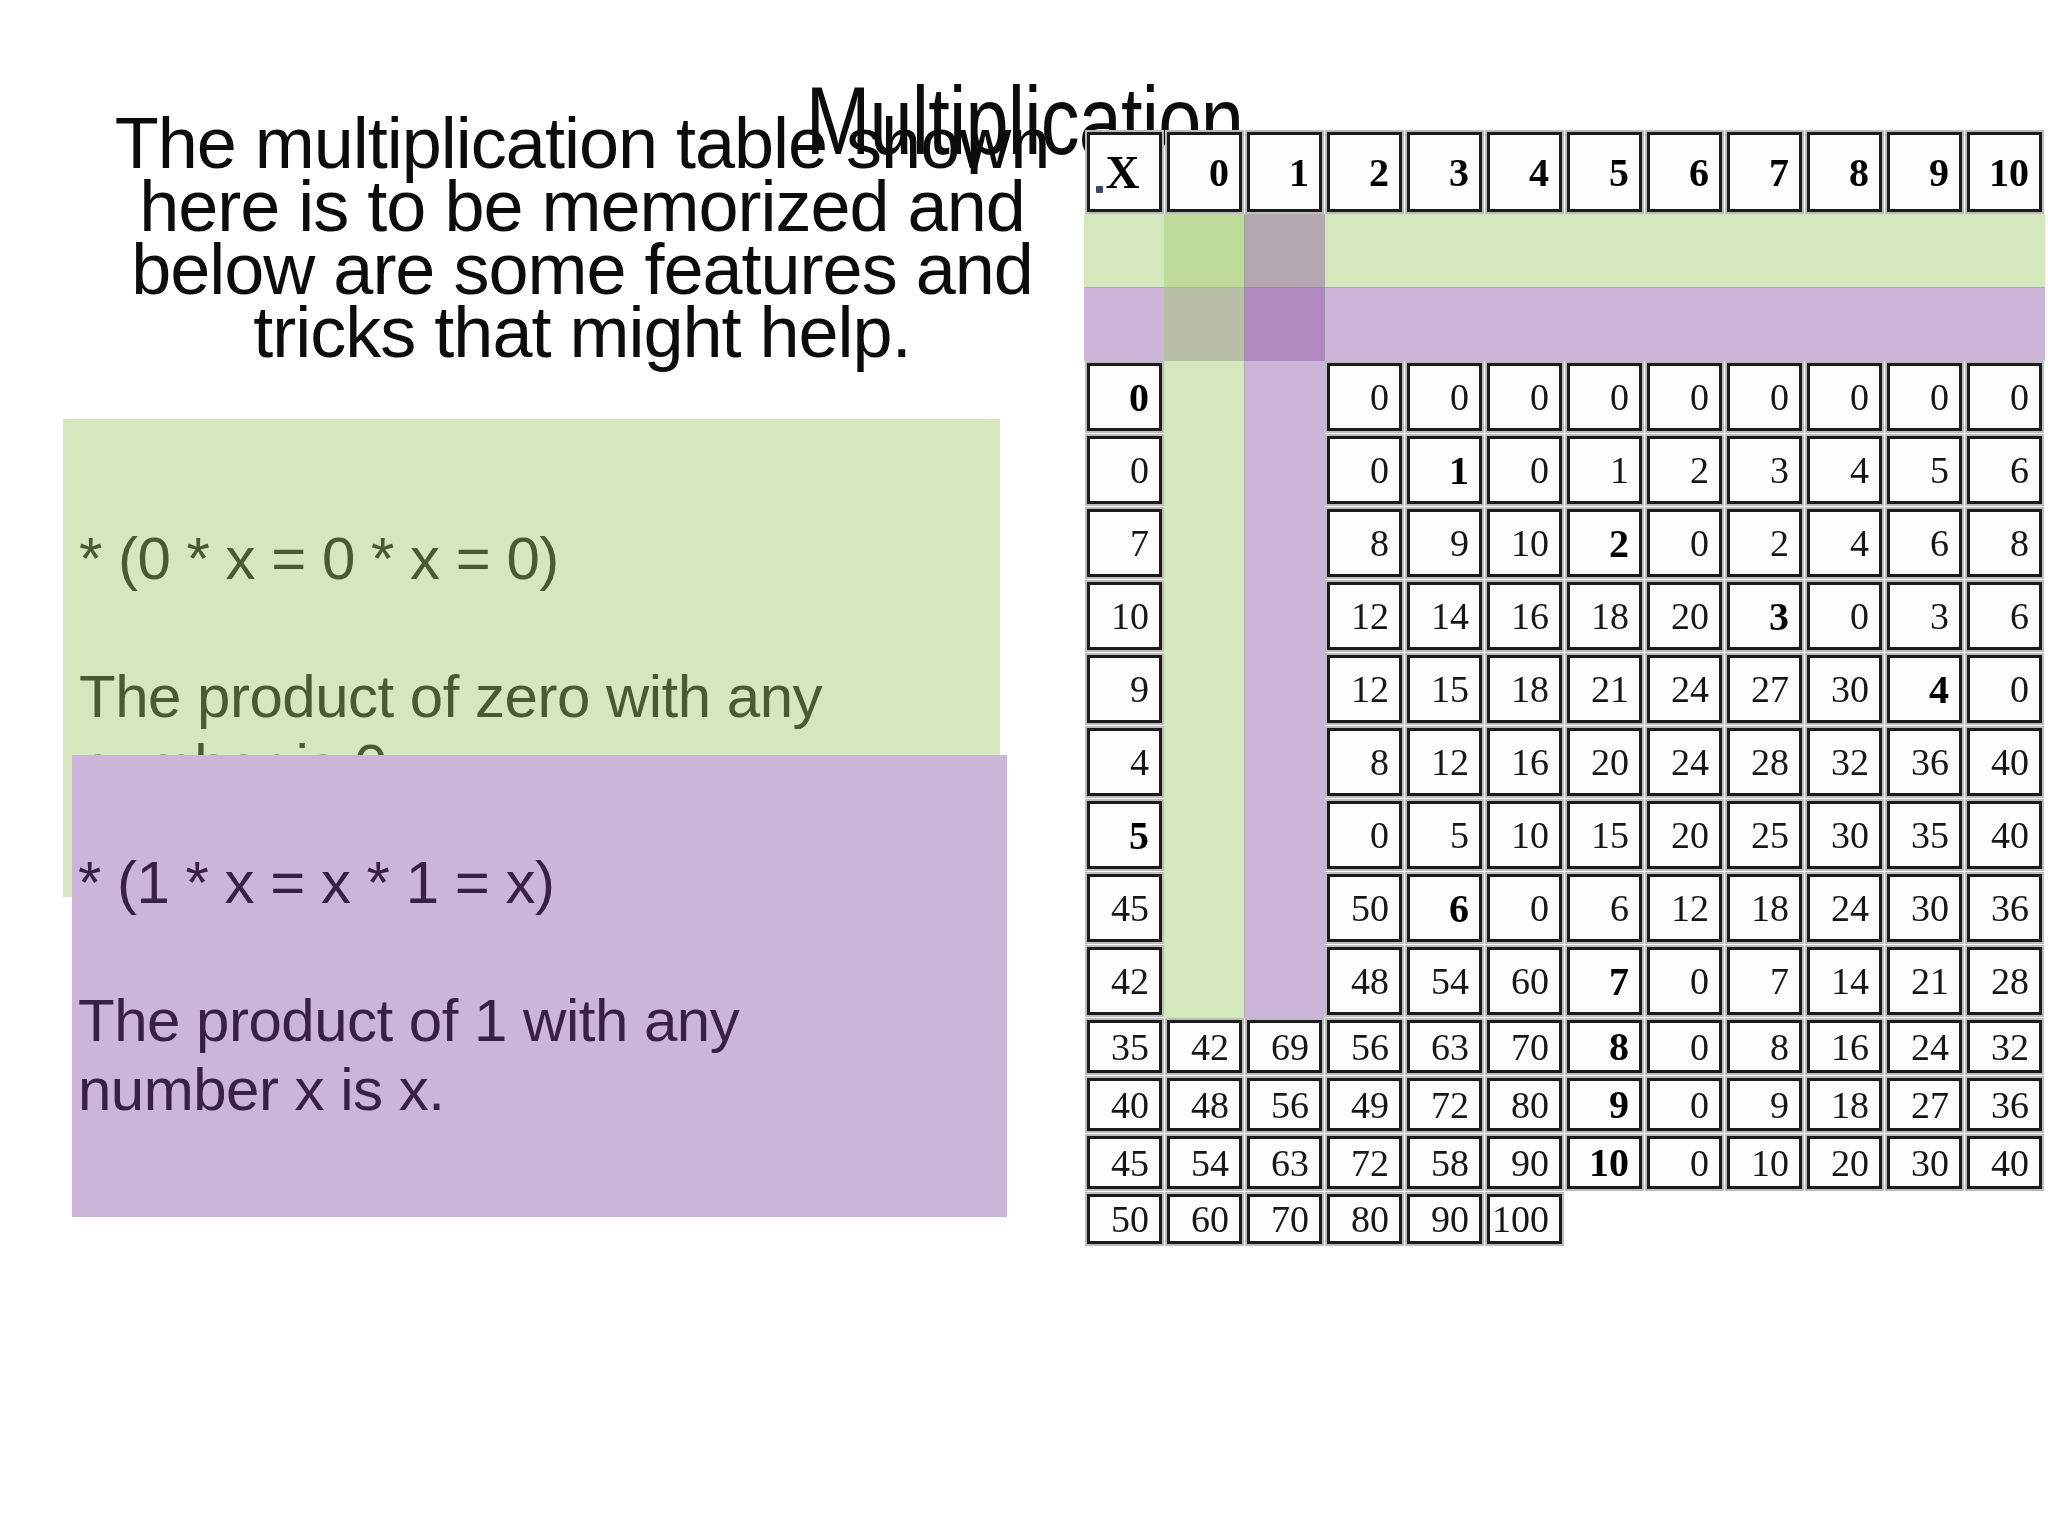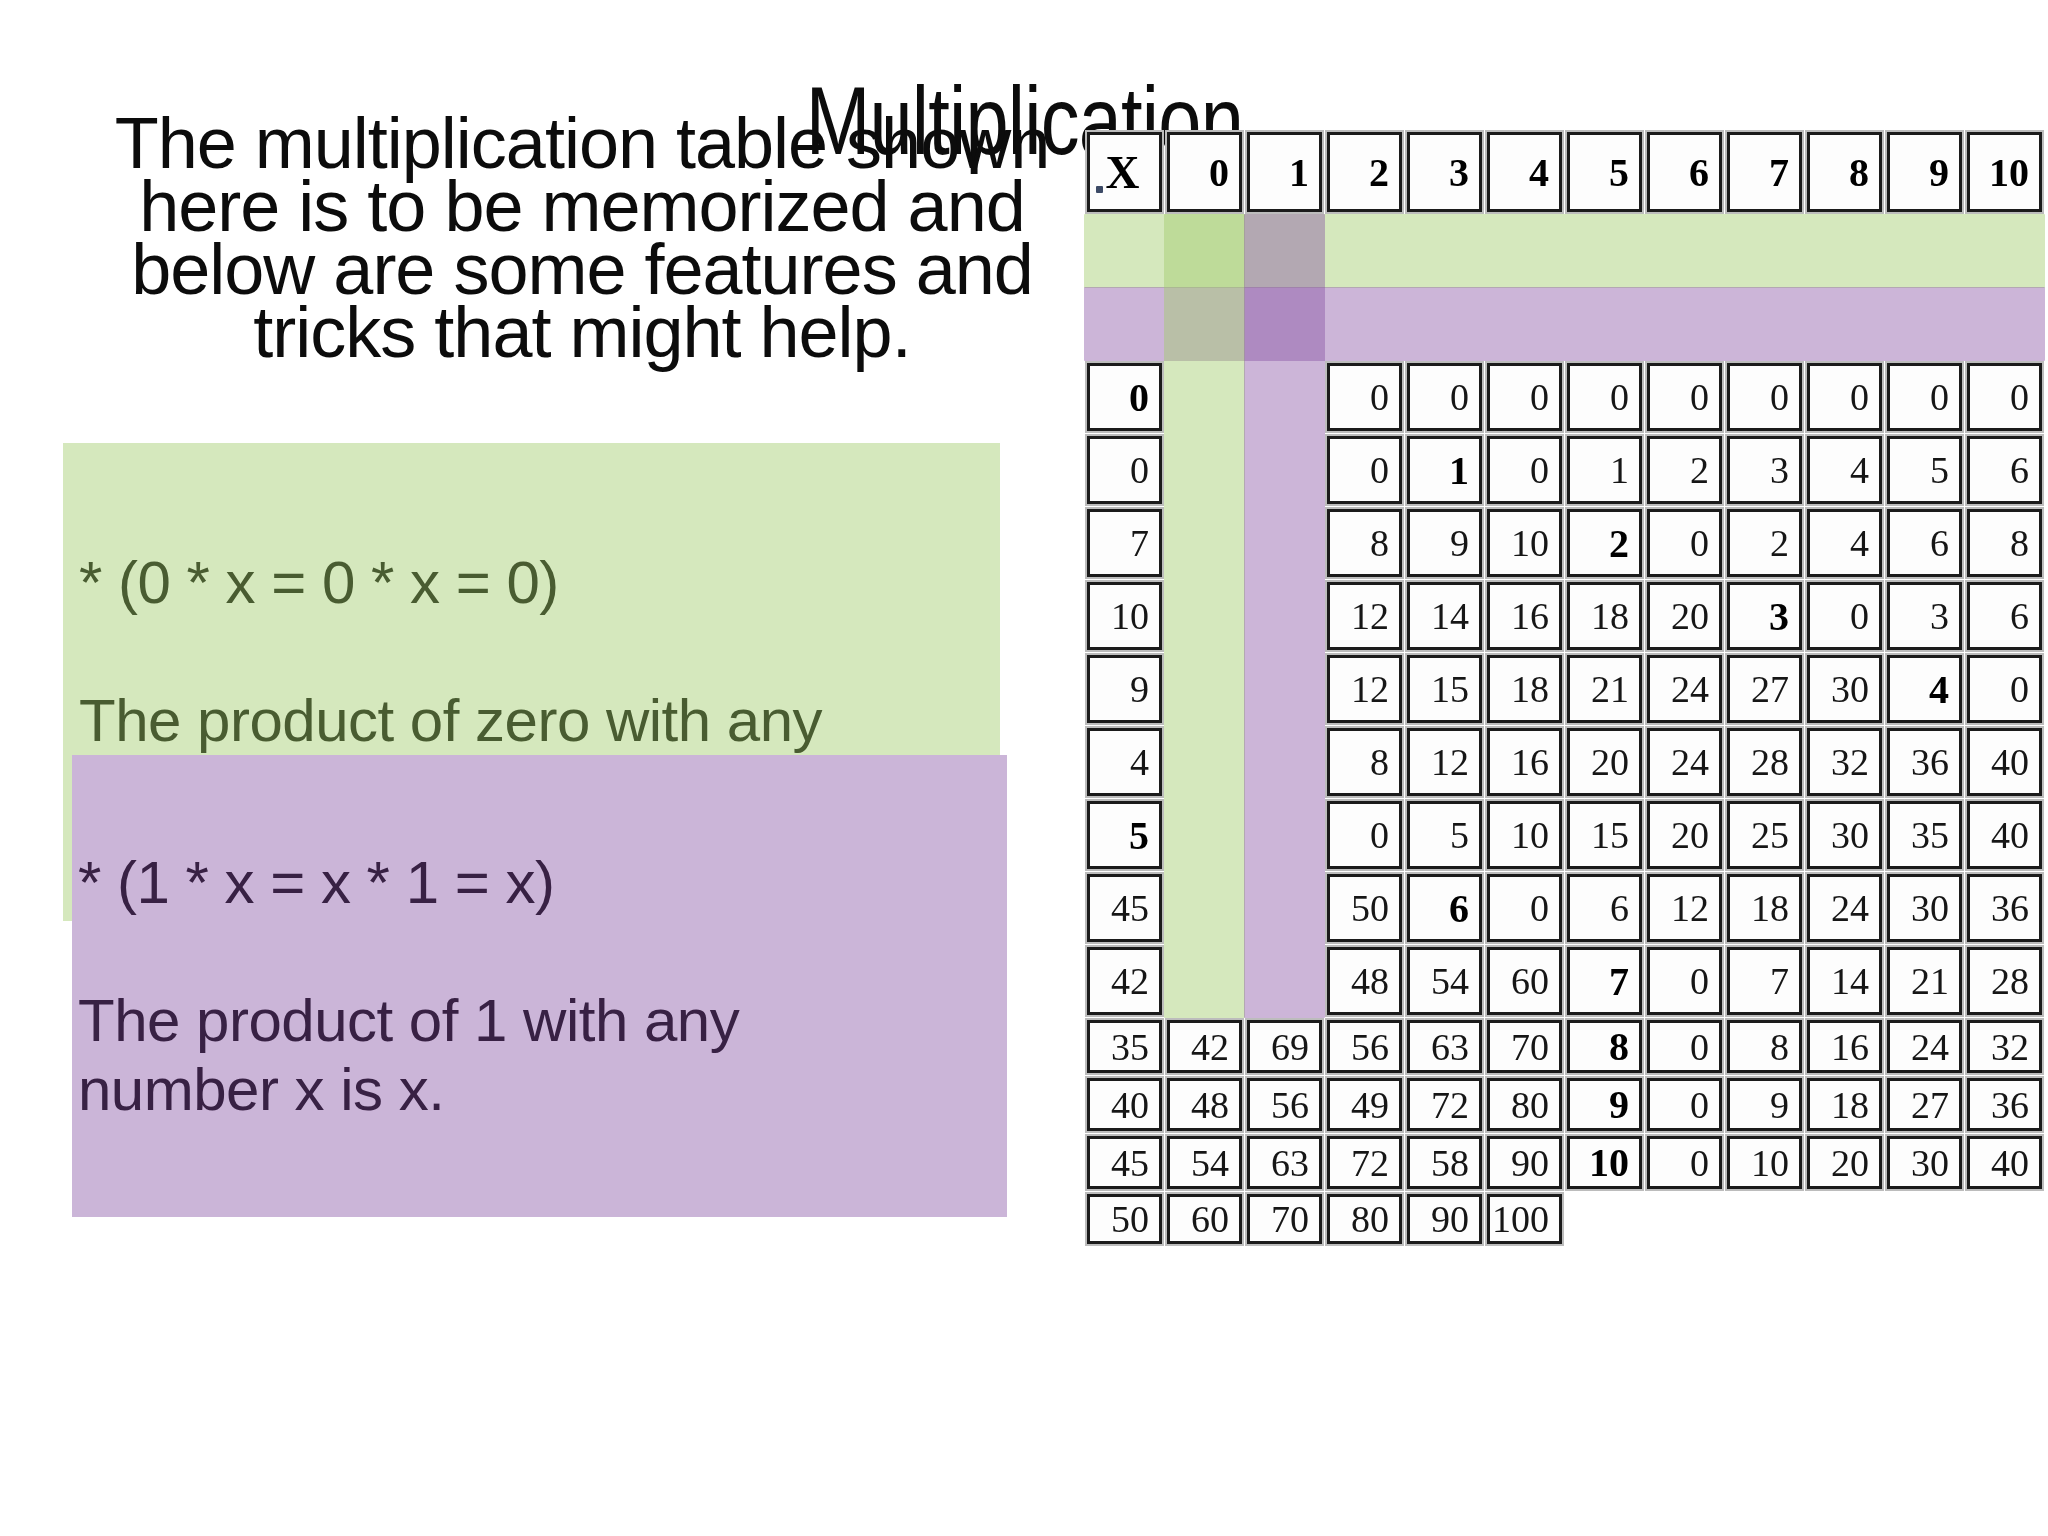--- a/index.html
+++ b/index.html
@@ -44,21 +44,21 @@
 
   
   .note {
     position: absolute;
     box-sizing: border-box;
     font-size: 60px;
     line-height: 69px;
     letter-spacing: -0.5px;
     white-space: pre-line;
   }
-  .note-zero { left: 63px; top: 443px;  width: 937px; padding: 36px 2px 28px 16px; }
+  .note-zero { left: 63px; top: 419px;  width: 937px; padding: 36px 2px 28px 16px; }
   .note-one  { left: 72px; top: 755px;  width: 935px; padding: 24px 18px 24px 16px; }
   .note .rule-line { display: block; }
   .note .note-body { display: block; }
 
   
   .mult-table {
     position: absolute;
     left: 1087px; top: 132px;
     display: grid;
     grid-template-columns: repeat(12, 75px);

